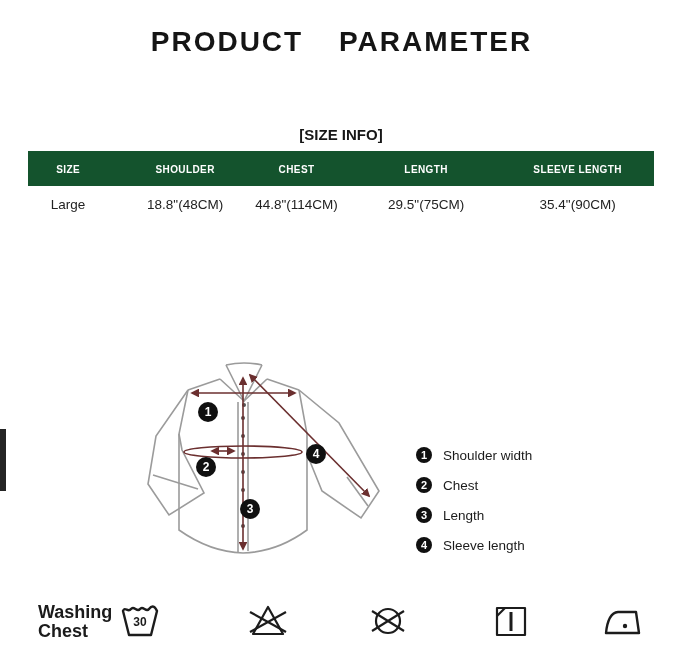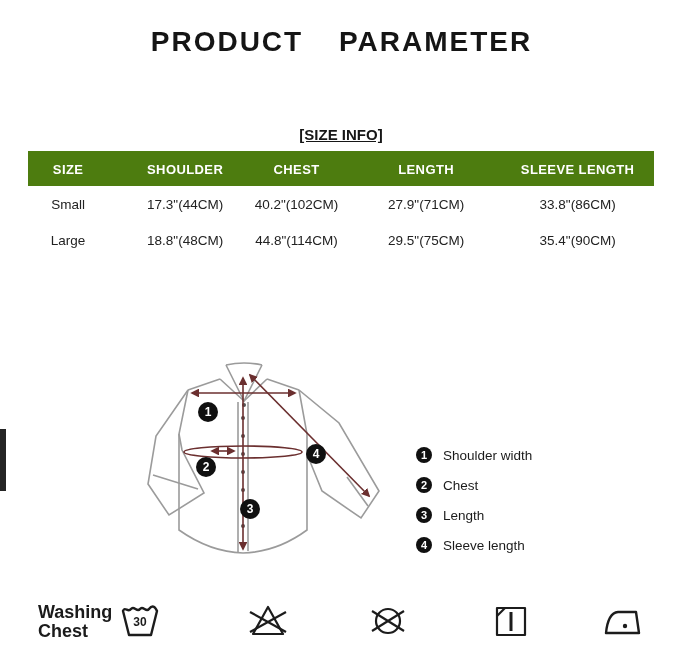--- a/index.html
+++ b/index.html
@@ -10,27 +10,27 @@
   }
   
   .page-title{
     position:absolute;top:26px;left:0;width:100%;
     text-align:center;font-size:28px;font-weight:800;color:#151515;
     letter-spacing:2px;word-spacing:26px;
   }
   
   .size-info{
     position:absolute;top:126px;left:28px;width:626px;
-    text-align:center;font-size:15px;font-weight:bold;color:#161616;text-decoration:underline;
+    text-align:center;font-size:15px;font-weight:bold;color:#161616;
   }
   
   .size-table{position:absolute;top:151px;left:28px;width:626px;}
   .t-head{
-    position:relative;height:35px;background:#4d7c0f;color:#ffffff;
-    font-size:13px;font-weight:bold;letter-spacing:.4px;
+    position:relative;height:35px;background:#14532d;color:#ffffff;
+    font-size:10px;font-weight:bold;letter-spacing:.4px;
   }
   .t-row{position:relative;height:36px;font-size:13.5px;color:#222222;}
   .cell{
     position:absolute;top:50%;transform:translate(-50%,-50%);
     white-space:nowrap;
   }
   .c1{left:6.4%;} .c2{left:25.1%;} .c3{left:42.9%;} .c4{left:63.6%;} .c5{left:87.8%;}
   
   .shirt-svg{position:absolute;left:146px;top:362px;}
   .legend{position:absolute;left:416px;top:440px;}
@@ -60,27 +60,20 @@
 <div class="page-title">PRODUCT PARAMETER</div>
 <div class="size-info">[SIZE INFO]</div>
 
 <div class="size-table">
   <div class="t-head">
     <span class="cell c1">SIZE</span>
     <span class="cell c2">SHOULDER</span>
     <span class="cell c3">CHEST</span>
     <span class="cell c4">LENGTH</span>
     <span class="cell c5">SLEEVE LENGTH</span>
-  </div>
-  <div class="t-row">
-    <span class="cell c1">Small</span>
-    <span class="cell c2">17.3"(44CM)</span>
-    <span class="cell c3">40.2"(102CM)</span>
-    <span class="cell c4">27.9"(71CM)</span>
-    <span class="cell c5">33.8"(86CM)</span>
   </div>
   <div class="t-row">
     <span class="cell c1">Large</span>
     <span class="cell c2">18.8"(48CM)</span>
     <span class="cell c3">44.8"(114CM)</span>
     <span class="cell c4">29.5"(75CM)</span>
     <span class="cell c5">35.4"(90CM)</span>
   </div>
 </div>
 

